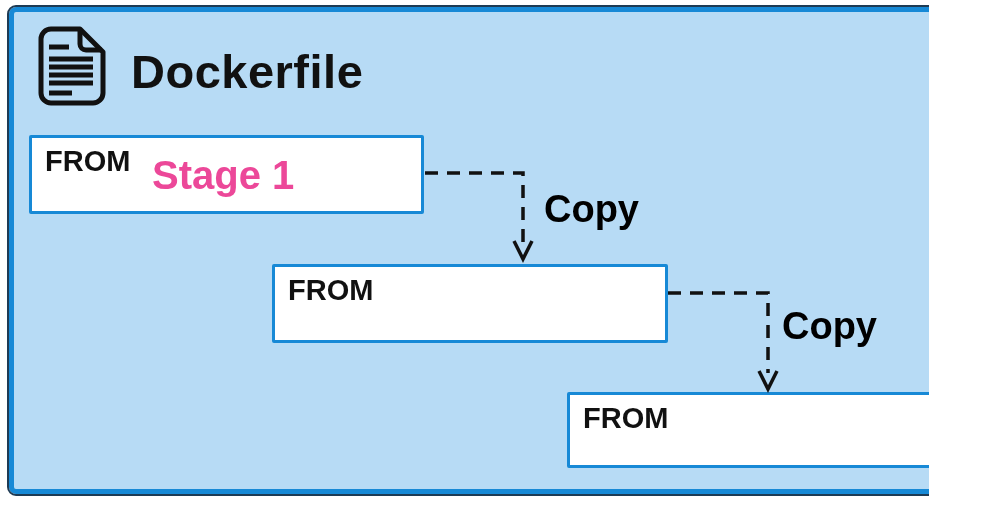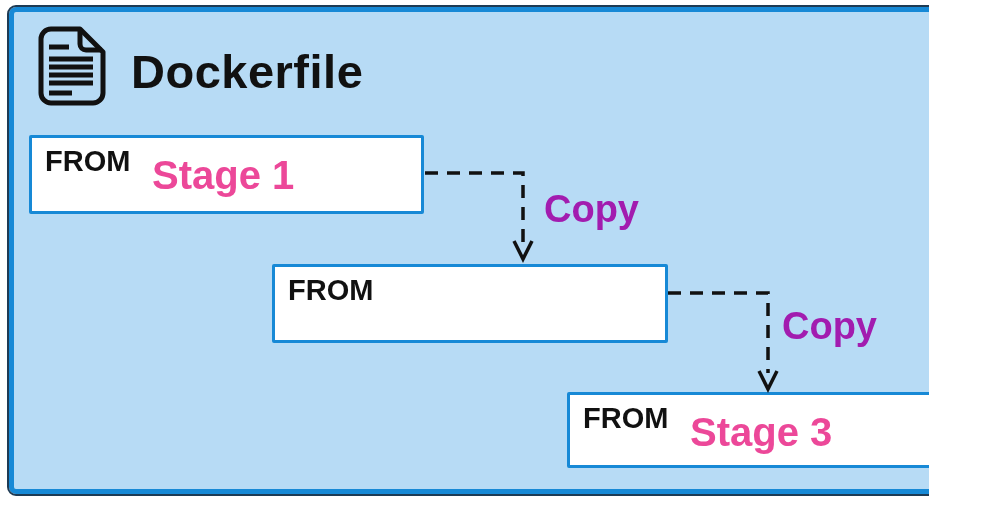--- a/index.html
+++ b/index.html
@@ -77,21 +77,21 @@
     left: 0;
     top: 0;
     width: 1007px;
     height: 505px;
     pointer-events: none;
   }
   .copy-label {
     position: absolute;
     font-size: 38px;
     font-weight: 700;
-    color: #a21caf;
+    color: #000000;
     white-space: nowrap;
   }
   .copy1 { left: 544px; top: 188px; }
   .copy2 { left: 782px; top: 305px; }
 </style>
 </head>
 <body>
 
 <div class="canvas">
 
@@ -112,21 +112,20 @@
 
   <div class="stage stage1">
     <span class="from">FROM</span>
     <span class="label">Stage 1</span>
   </div>
   <div class="stage stage2">
     <span class="from">FROM</span>
   </div>
   <div class="stage stage3">
     <span class="from">FROM</span>
-    <span class="label">Stage 3</span>
   </div>
 
   <svg class="arrows" viewBox="0 0 1007 505">
     <path d="M425 173 H523 V243" fill="none" stroke="#111111" stroke-width="3.5" stroke-dasharray="13 9"></path>
     <polyline points="514,241 523,259 532,241" fill="none" stroke="#111111" stroke-width="3.5"></polyline>
     <path d="M668 293 H768 V373" fill="none" stroke="#111111" stroke-width="3.5" stroke-dasharray="13 9"></path>
     <polyline points="759,371 768,389 777,371" fill="none" stroke="#111111" stroke-width="3.5"></polyline>
   </svg>
 
   <div class="copy-label copy1">Copy</div>

